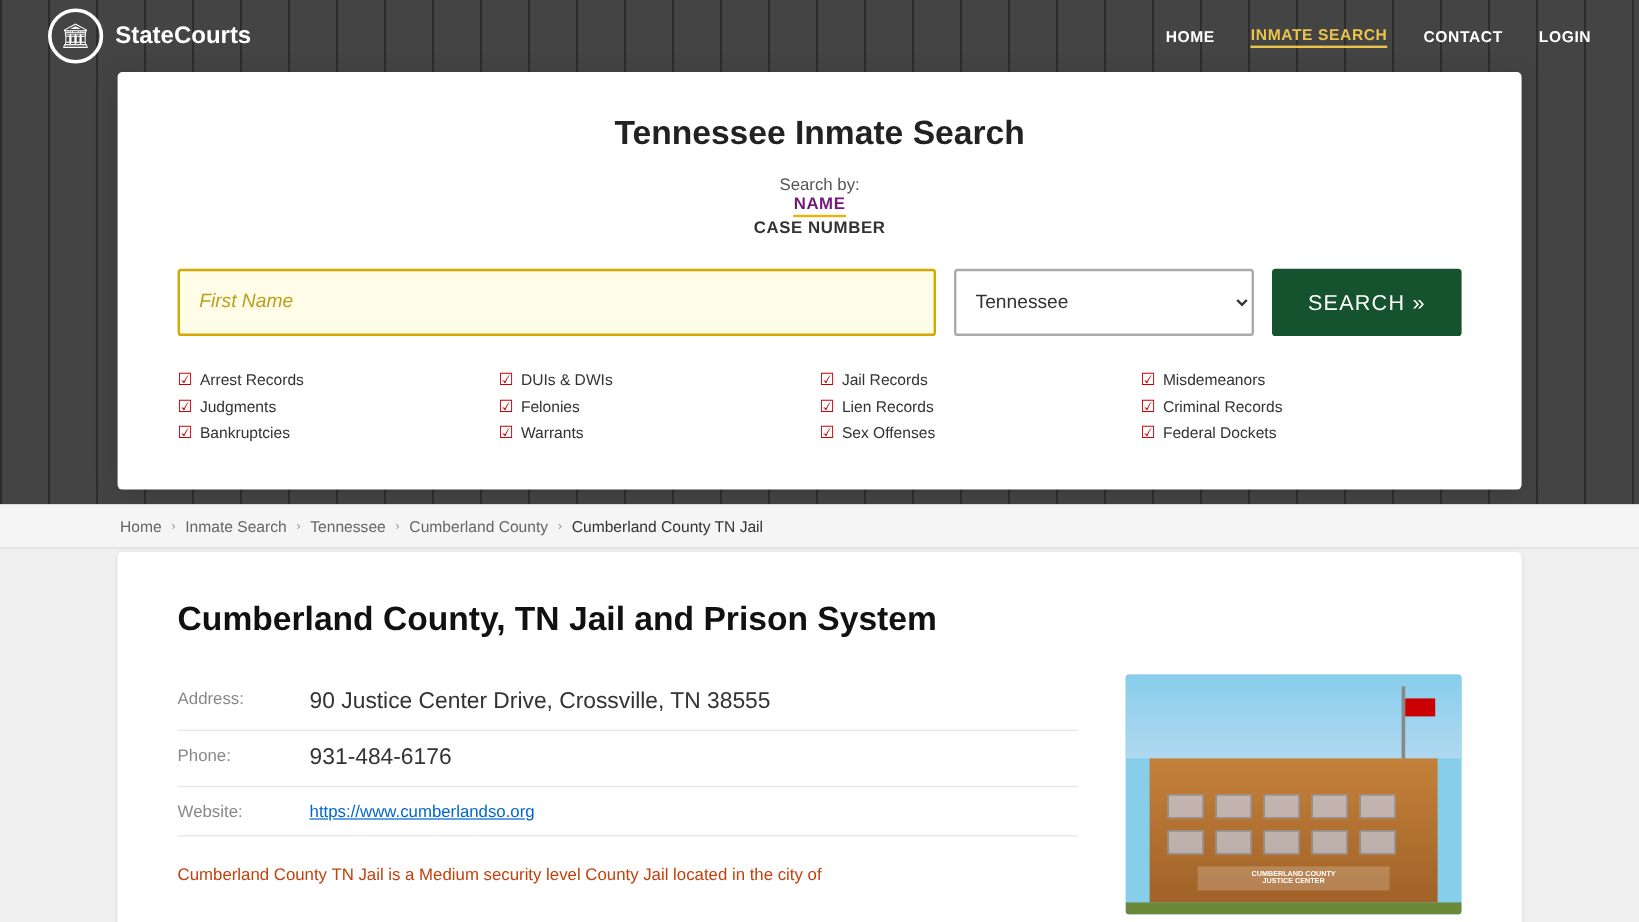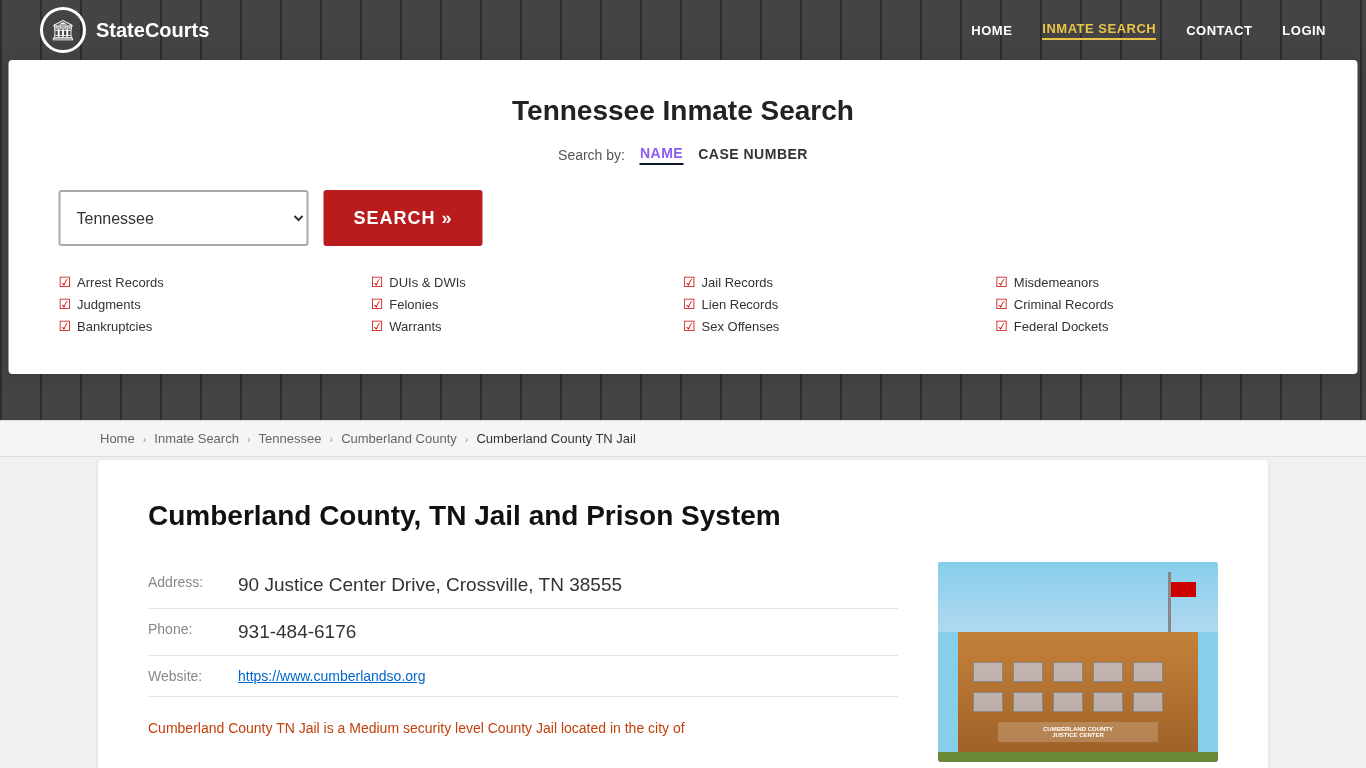--- a/index.html
+++ b/index.html
@@ -88,56 +88,56 @@
       pointer-events: none;
       text-transform: uppercase;
     }
 
     
     .search-card {
       position: absolute;
       top: 60px;
       left: 50%;
       transform: translateX(-50%);
-      width: 1349px;
+      width: 1170px;
       background: white;
       border-radius: 4px;
       padding: 35px 50px 40px 50px;
       box-shadow: 0 2px 20px rgba(0,0,0,0.15);
       z-index: 5;
     }
     .search-card-title {
       text-align: center;
       font-size: 28px;
       font-weight: bold;
       color: #222;
       margin-bottom: 18px;
     }
     .search-by-row {
       display: flex;
       align-items: center;
       justify-content: center;
-      gap: 15px;
       margin-bottom: 25px;
+      flex-direction: column;
     }
     .search-by-label {
       color: #555;
       font-size: 14px;
     }
     .search-tab {
       font-size: 14px;
       font-weight: bold;
       cursor: pointer;
       padding-bottom: 2px;
       text-transform: uppercase;
       letter-spacing: 0.5px;
     }
     .search-tab.active {
-      color: #8b5cf6;
-      border-bottom: 2px solid #0f172a;
+      color: #701a75;
+      border-bottom: 2px solid #eab308;
     }
     .search-tab.inactive {
       color: #333;
     }
     .search-inputs-row {
       display: flex;
       gap: 15px;
       align-items: center;
       margin-bottom: 28px;
     }
@@ -164,26 +164,26 @@
       border-radius: 3px;
       padding: 0 12px;
       font-size: 16px;
       color: #333;
       outline: none;
       appearance: auto;
     }
     .search-btn {
       height: 56px;
       padding: 0 30px;
-      background: #b91c1c;
+      background: #14532d;
       color: white;
       border: none;
       border-radius: 3px;
       font-size: 18px;
-      font-weight: bold;
+      font-weight: normal;
       letter-spacing: 1px;
       cursor: pointer;
       white-space: nowrap;
     }
 
     
     .checks-grid {
       display: grid;
       grid-template-columns: repeat(4, 1fr);
       gap: 6px 0;
@@ -243,20 +243,21 @@
     }
     .content-title {
       font-size: 28px;
       font-weight: bold;
       color: #111;
       margin-bottom: 30px;
     }
     .info-row {
       border-bottom: 1px solid #e5e5e5;
       display: flex;
+      gap: 20px;
       padding: 12px 0;
     }
     .info-label {
       color: #888;
       font-size: 14px;
       width: 90px;
       flex-shrink: 0;
     }
     .info-value {
       color: #333;
@@ -310,20 +311,21 @@
 <div class="search-card">
   <h1 class="search-card-title">Tennessee Inmate Search</h1>
 
   <div class="search-by-row">
     <span class="search-by-label">Search by:</span>
     <span class="search-tab active">NAME</span>
     <span class="search-tab inactive">CASE NUMBER</span>
   </div>
 
   <div class="search-inputs-row">
+    <input class="search-input" type="text" placeholder="First Name" style="">
     <select class="state-select">
       <option>Tennessee</option>
       <option>Alabama</option>
       <option>Alaska</option>
       <option>Arizona</option>
       <option>California</option>
       <option>Florida</option>
       <option>Georgia</option>
     </select>
     <button class="search-btn">SEARCH »</button>

